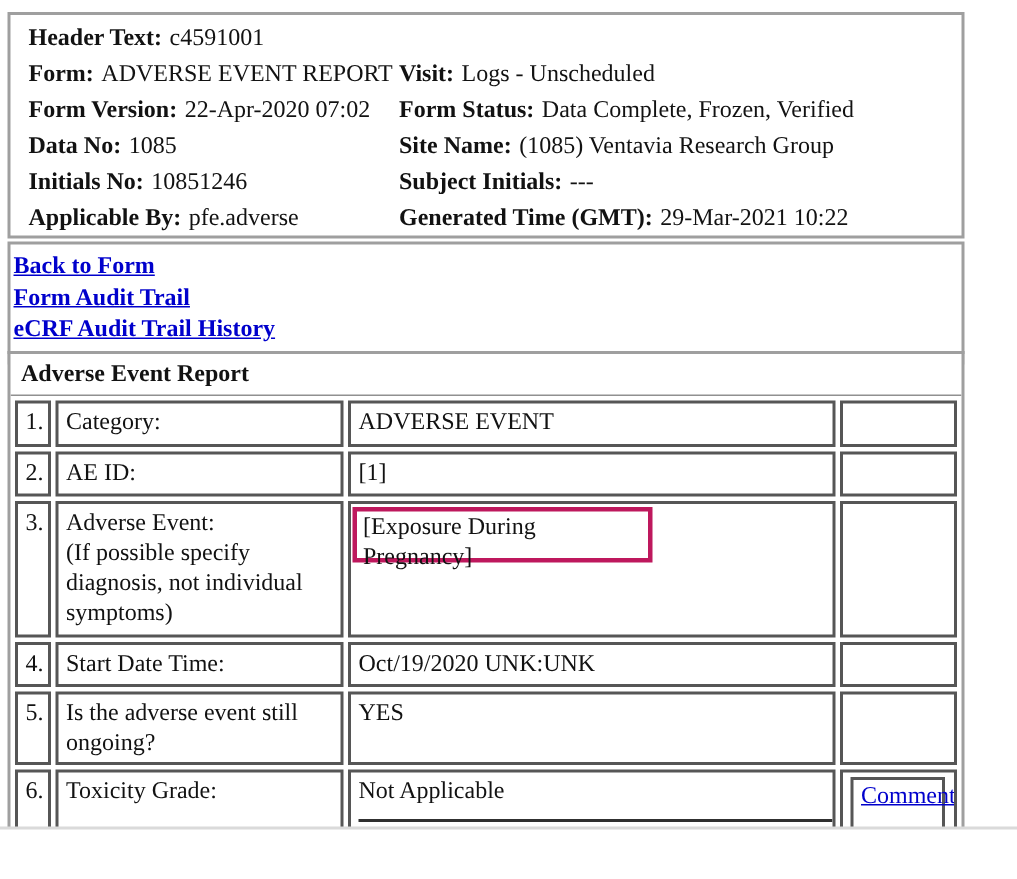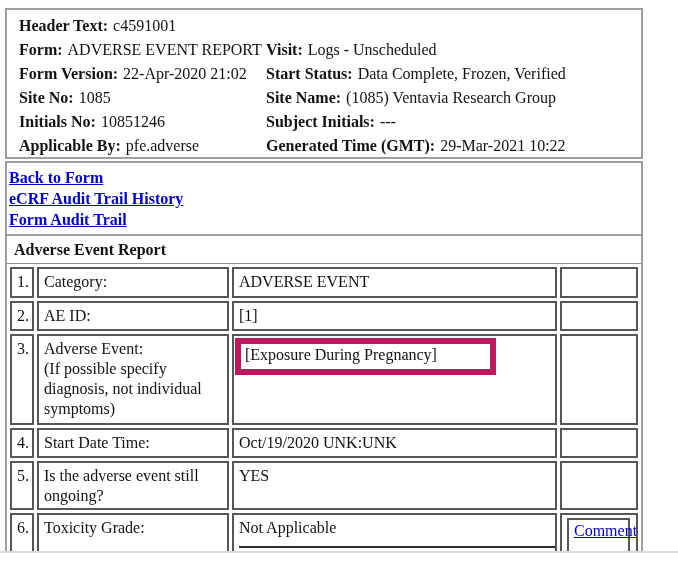--- a/index.html
+++ b/index.html
@@ -30,22 +30,22 @@
     border-collapse:separate;border-spacing:3px;width:100%;
     table-layout:fixed;font-size:16px;
   }
   table.aetable td{
     border:2px solid #565656;vertical-align:top;background:#ffffff;
     padding:3px 6px 2px 5px;line-height:20px;overflow:hidden;
   }
   td.num{text-align:center;padding-left:1px;padding-right:1px;}
   td.noc{border:none;padding:0;background:transparent;}
   .hl-box{
-    box-sizing:border-box;display:block;width:261px;height:37px;
-    border:6px solid #be185d;margin:-1px 0 0 -4px;padding:1px 4px 0 4px;
+    box-sizing:border-box;display:block;width:200px;height:37px;
+    border:3px solid #be185d;margin:-1px 0 0 -4px;padding:1px 4px 0 4px;
   }
   .rule{border-top:2px solid #303030;width:316px;margin-top:8px;height:0;}
   .comments-box{
     box-sizing:border-box;border:2px solid #565656;width:100%;height:41px;
     padding:1px 5px;background:#ffffff;
   }
   .comments-box a{color:#0000CC;text-decoration:underline;font-size:16px;}
   #cutline{position:absolute;left:0;top:551px;width:678px;height:2px;background:#dadada;}
 </style>
 </head>
@@ -54,41 +54,41 @@
 <div class="box" id="header-box">
   <div class="hrow">
     <span><b>Header Text:</b><span>c4591001</span></span>
     <span></span>
   </div>
   <div class="hrow">
     <span><b>Form:</b><span>ADVERSE EVENT REPORT</span></span>
     <span><b>Visit:</b><span>Logs - Unscheduled</span></span>
   </div>
   <div class="hrow">
-    <span><b>Form Version:</b><span>22-Apr-2020 21:02</span></span>
-    <span><b>Start Status:</b><span>Data Complete, Frozen, Verified</span></span>
+    <span><b>Form Version:</b><span>22-Apr-2020 07:02</span></span>
+    <span><b>Form Status:</b><span>Data Complete, Frozen, Verified</span></span>
   </div>
   <div class="hrow">
-    <span><b>Site No:</b><span>1085</span></span>
+    <span><b>Data No:</b><span>1085</span></span>
     <span><b>Site Name:</b><span>(1085) Ventavia Research Group</span></span>
   </div>
   <div class="hrow">
     <span><b>Initials No:</b><span>10851246</span></span>
     <span><b>Subject Initials:</b><span>---</span></span>
   </div>
   <div class="hrow">
     <span><b>Applicable By:</b><span>pfe.adverse</span></span>
     <span><b>Generated Time (GMT):</b><span>29-Mar-2021 10:22</span></span>
   </div>
 </div>
 
 <div class="box" id="links-box">
   <div class="linkline"><a href="#">Back to Form</a></div>
+  <div class="linkline"><a href="#">Form Audit Trail</a></div>
   <div class="linkline"><a href="#">eCRF Audit Trail History</a></div>
-  <div class="linkline"><a href="#">Form Audit Trail</a></div>
 </div>
 
 <div class="box" id="form-box">
   <div id="form-title">Adverse Event Report</div>
   <table class="aetable">
     <colgroup>
         <col style="width:24px">
         <col style="width:192px">
         <col>
         <col style="width:78px">

